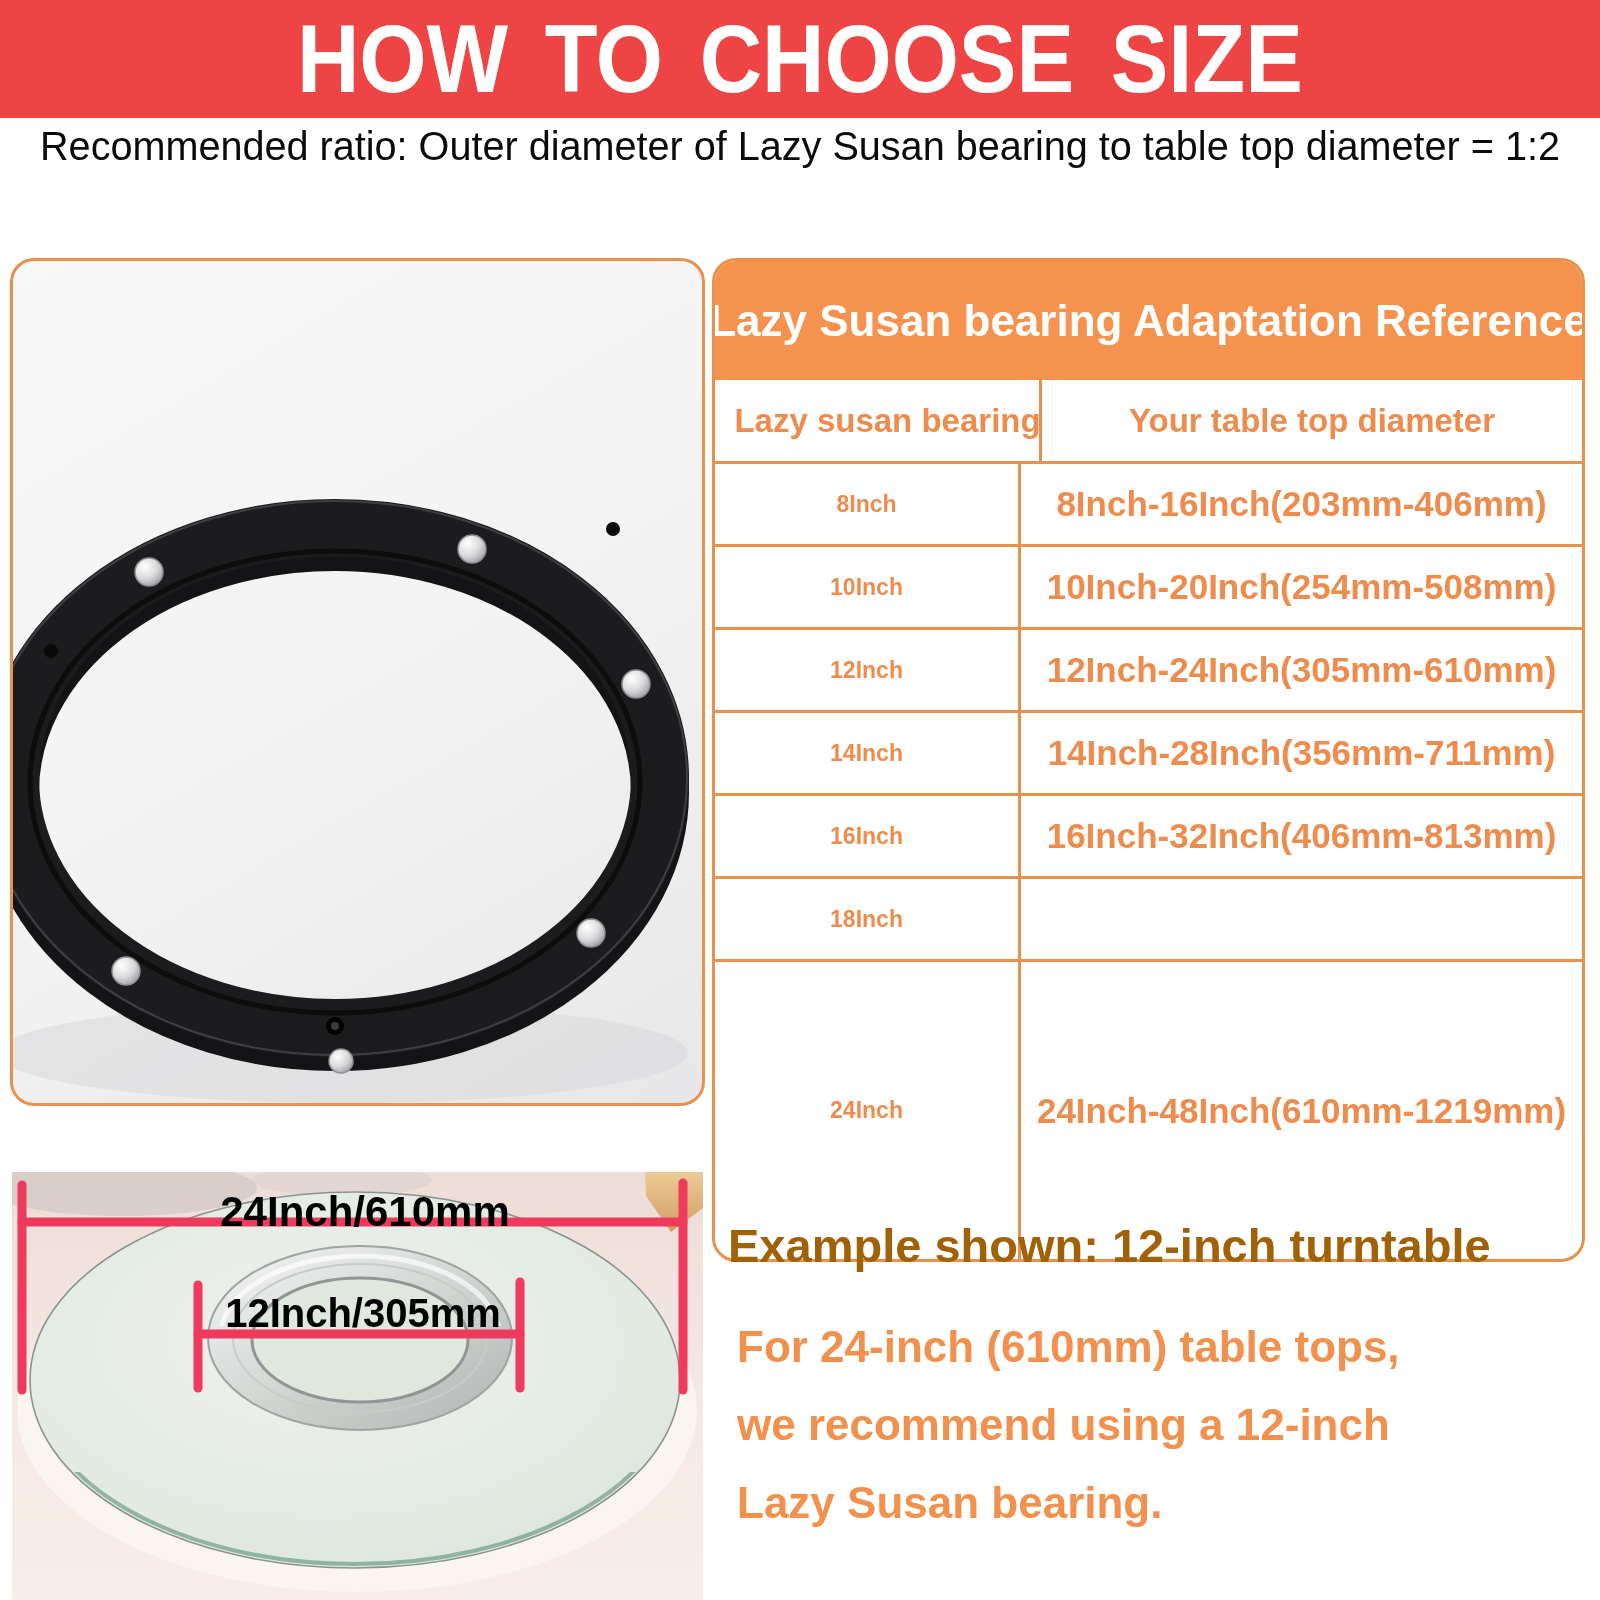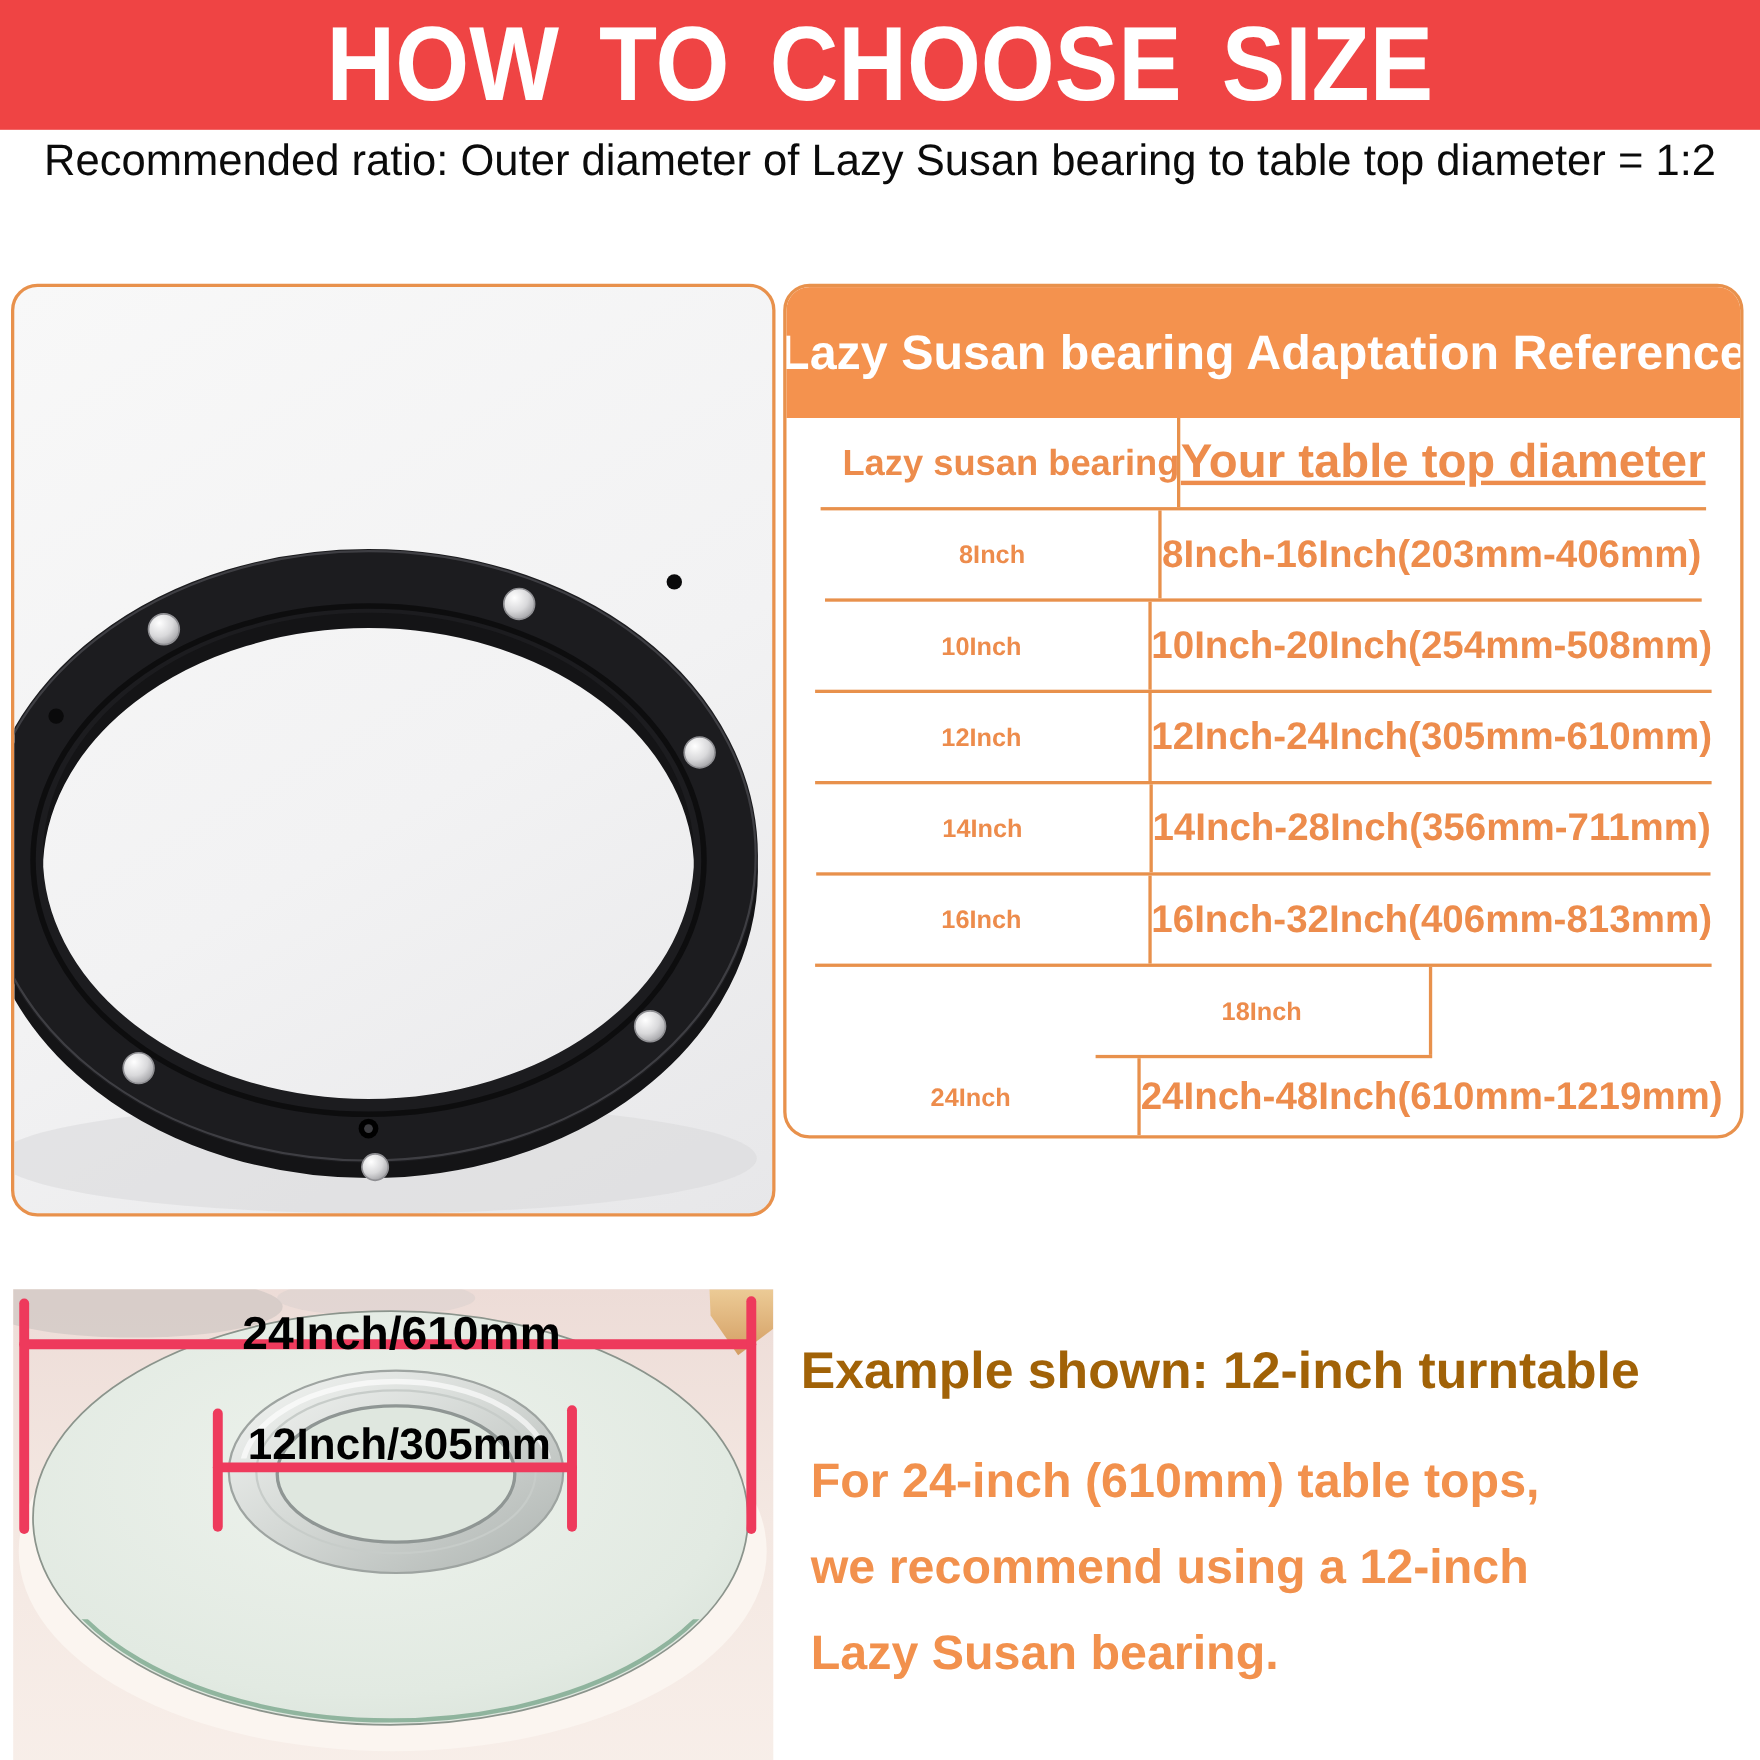--- a/index.html
+++ b/index.html
@@ -16,34 +16,34 @@
           color:#0b0b0b;font-size:40px;font-weight:400;white-space:nowrap;
           transform:scaleX(0.99);transform-origin:center;}
 
   
   .photo1{position:absolute;left:10px;top:258px;width:695px;height:848px;box-sizing:border-box;
           border:3px solid #E8914C;border-radius:24px;overflow:hidden;
           background:linear-gradient(150deg,#f8f8f8 0%,#f2f2f3 55%,#e7e7e9 100%);}
   .photo1 svg{display:block;}
 
   
-  .size-table{position:absolute;left:712px;top:258px;width:873px;height:777px;box-sizing:border-box;
+  .size-table{position:absolute;left:712px;top:258px;width:873px;height:1004px;box-sizing:border-box;
           border:3px solid #E8914C;border-radius:24px;overflow:hidden;background:#ffffff;
-          display:flex;flex-direction:column;align-items:center;}
+          display:flex;flex-direction:column;}
   .table-title{height:119px;flex:0 0 119px;background:#F4924E;display:flex;align-items:center;
           justify-content:center;color:#ffffff;font-size:44px;font-weight:bold;white-space:nowrap;}
   .trow{display:flex;flex:0 0 80px;height:80px;border-bottom:3px solid #E8914C;}
   .trow.colhead{flex:0 0 81px;height:81px;}
   .trow:last-child{border-bottom:none;flex:1 1 auto;}
   .c1{width:303px;flex:0 0 303px;border-right:3px solid #E8914C;display:flex;align-items:center;
           justify-content:center;color:#ED8C4C;font-weight:bold;font-size:23px;white-space:nowrap;}
   .c2{flex:1 1 auto;display:flex;align-items:center;justify-content:center;color:#ED8C4C;
           font-weight:bold;font-size:35px;white-space:nowrap;}
   .colhead .c1{font-size:33px;padding-left:21px;}
-  .colhead .c2{font-size:43px;text-decoration:underline;}
+  .colhead .c2{font-size:33px;}
 
   
   .photo2{position:absolute;left:12px;top:1172px;width:691px;height:536px;overflow:hidden;
           background:linear-gradient(#eddcd7 0%,#f4e8e2 40%,#f9f1ec 100%);}
   .photo2 svg{display:block;position:absolute;left:0;top:0;}
   .dim-label{position:absolute;color:#000000;font-weight:bold;white-space:nowrap;text-align:center;}
   .dim-label.outer{left:163px;top:16px;width:380px;font-size:42px;}
   .dim-label.inner{left:171px;top:119px;width:360px;font-size:40px;}
 
   

